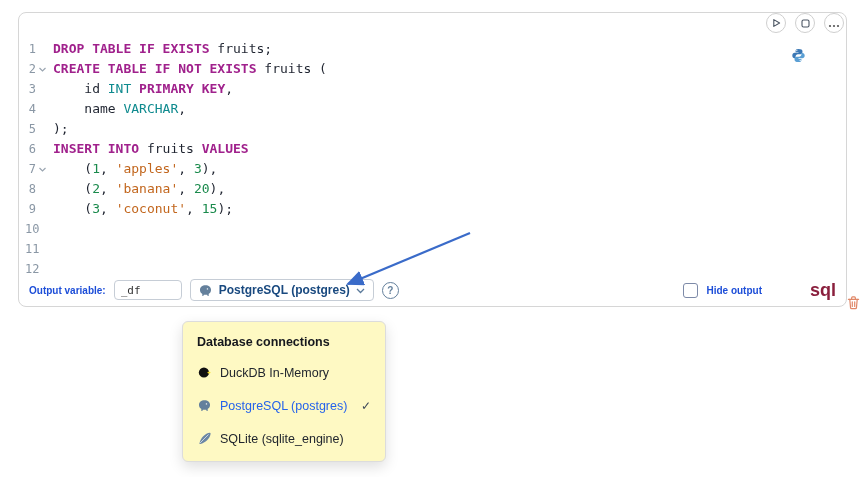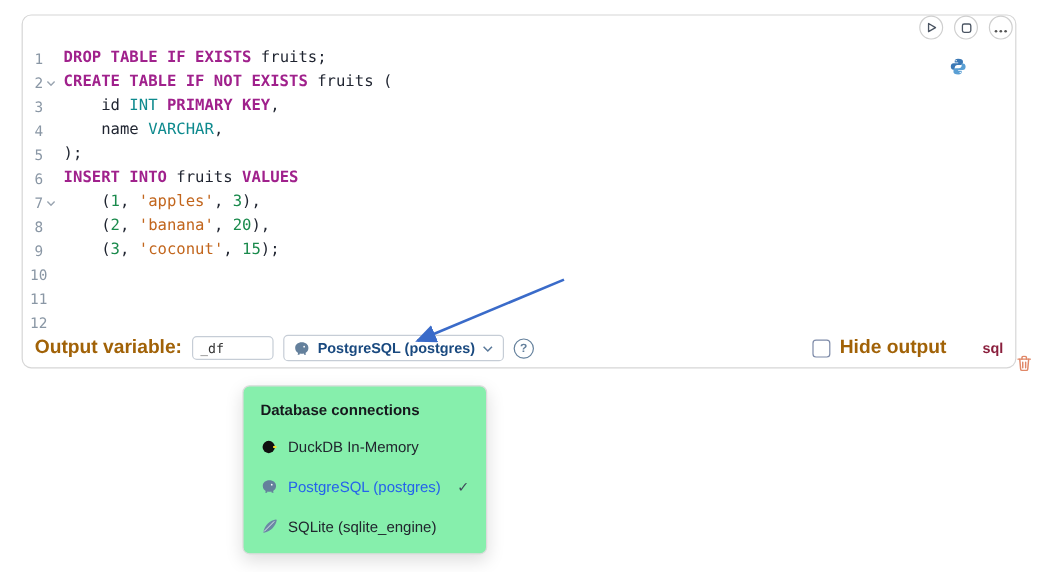--- a/index.html
+++ b/index.html
@@ -21,49 +21,49 @@
   .seg-k{color:#a0218c;font-weight:bold;}
   .seg-t{color:#0e8a8e;}
   .seg-s{color:#c2661d;}
   .seg-n{color:#1a8a4c;}
   .seg-o{color:#7c3aed;font-weight:bold;}
   .seg-p{color:#1f2430;}
 
   
   .footer{position:absolute;left:0;right:0;bottom:2px;height:28px;display:flex;
           align-items:center;padding:0 10px;gap:8px;}
-  .lbl{font-size:16px;font-weight:bold;color:#a16207;white-space:nowrap;}
+  .lbl{font-size:10px;font-weight:bold;color:#1d4ed8;white-space:nowrap;}
   .outvar-input{width:54px;height:18px;border:1px solid #c6cdd6;border-radius:4px;
                 font-family:"DejaVu Sans Mono",monospace;font-size:11px;color:#333;
                 padding:0 6px;outline:none;}
   .conn-btn{display:flex;align-items:center;gap:6px;height:22px;padding:0 8px;
             border:1px solid #c6cdd6;border-radius:4px;background:#fff;cursor:pointer;
             font-family:"Liberation Sans",sans-serif;font-size:12px;font-weight:bold;color:#19497f;}
   .help{width:15px;height:15px;border-radius:50%;border:1px solid #64809c;color:#64809c;
         font-size:10px;font-weight:bold;display:flex;align-items:center;justify-content:center;
         cursor:pointer;}
   .right-group{margin-left:auto;display:flex;align-items:center;gap:8px;}
   .checkbox{width:13px;height:13px;border:1.5px solid #7d8aa8;border-radius:3px;background:#fff;
             cursor:pointer;}
-  .lang-badge{font-size:12px;font-weight:bold;color:#8a1f3d;margin-left:22px;cursor:grab;}
+  .lang-badge{font-size:18px;font-weight:bold;color:#8a1f3d;margin-left:40px;cursor:grab;}
 
   
   .cell-buttons{position:absolute;top:13px;right:20px;display:flex;gap:9px;z-index:6;}
   .cbtn{width:20px;height:20px;border:1px solid #cfcfcf;border-radius:50%;background:#fff;
         display:flex;align-items:center;justify-content:center;padding:0;cursor:pointer;}
   .python-toggle{position:absolute;left:791px;top:48px;z-index:6;cursor:pointer;}
 
   
   .trash{position:absolute;left:847px;top:296px;cursor:pointer;}
 
   
   .arrow{position:absolute;left:338px;top:228px;z-index:8;pointer-events:none;}
 
   
-  .menu{position:absolute;left:202px;top:321px;width:202px;background:#86efac;
+  .menu{position:absolute;left:182px;top:321px;width:202px;background:#fef9c3;
         border:1px solid #dcdcdc;border-radius:6px;box-shadow:0 5px 14px rgba(0,0,0,.13);
         padding:4px 0 6px;z-index:10;}
   .menu-header{padding:9px 14px 7px;font-size:12.5px;font-weight:bold;color:#16181d;}
   .menu-item{display:flex;align-items:center;gap:9px;height:33px;padding:0 14px;
              font-size:12.5px;color:#21262e;cursor:pointer;}
   .menu-item.selected{color:#2563eb;}
   .micon{display:inline-flex;width:14px;justify-content:center;}
   .check{margin-left:auto;color:#3f4a5a;font-size:12px;}
 </style>
 </head>

